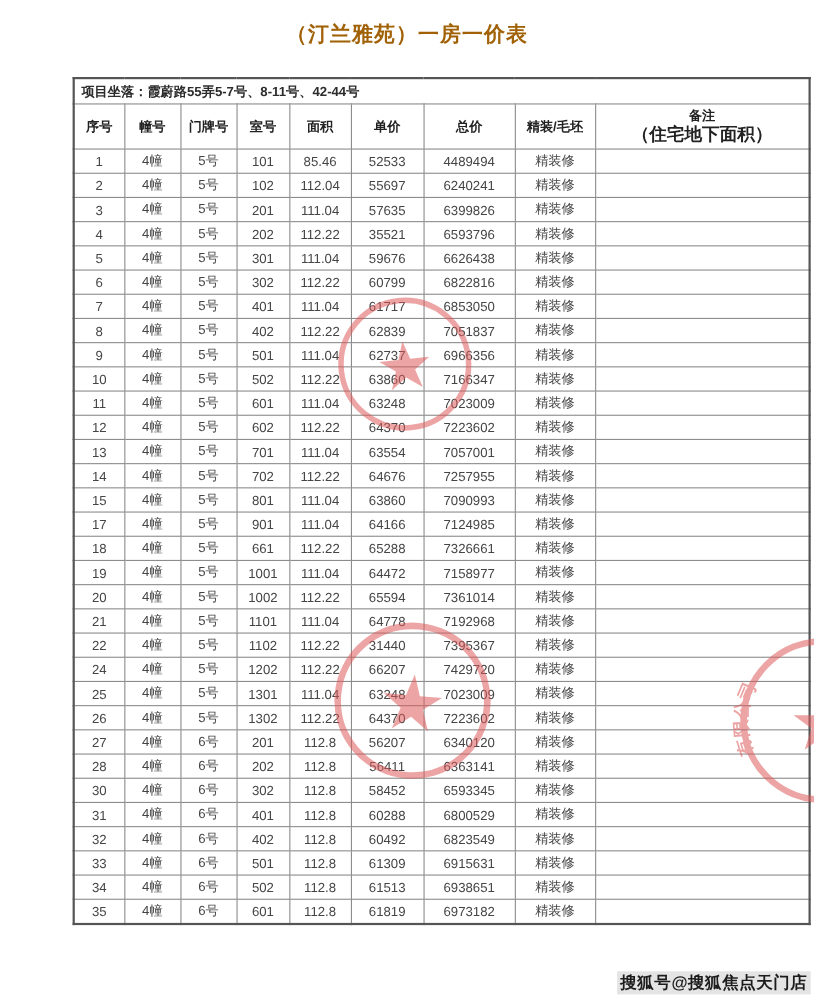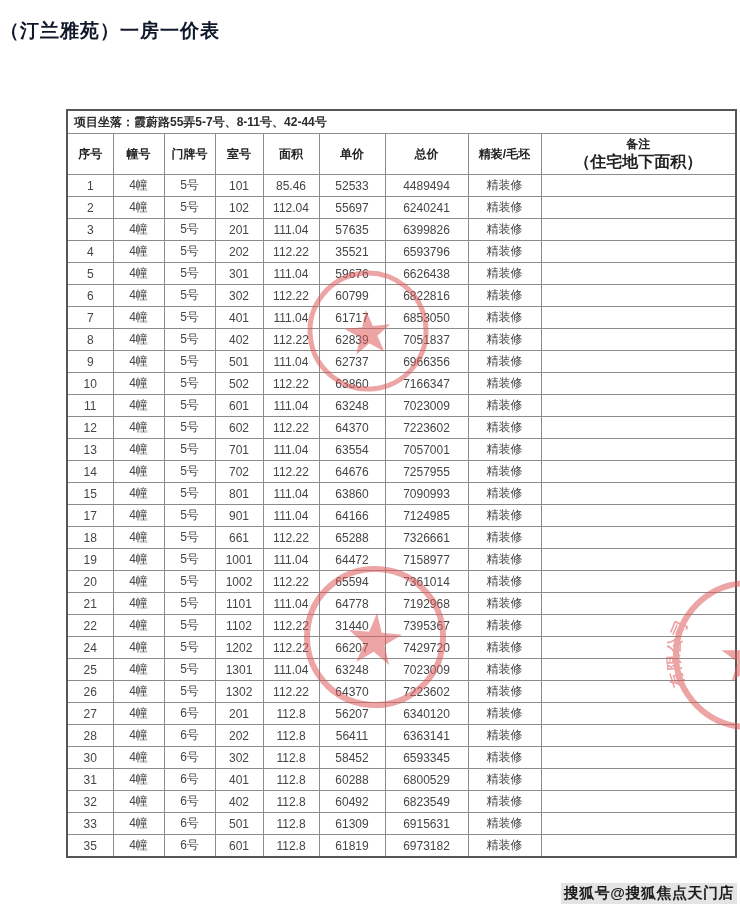--- a/index.html
+++ b/index.html
@@ -7,33 +7,32 @@
     width:740px;height:908px;
     background:#ffffff;
     font-family:"Liberation Sans", sans-serif;
     color:#3f3f3f;
     position:relative;
     overflow:hidden;
   }
   .page{position:absolute;inset:0;}
   .title{
     position:absolute;top:18px;left:0;width:740px;
-    text-align:left;
+    text-align:center;
     font-family:"Liberation Serif", serif;
-    font-size:19px;font-weight:700;color:#0f172a;
+    font-size:19px;font-weight:700;color:#a16207;
     letter-spacing:1px;margin:0;
   }
   table.price-table{
     position:absolute;left:66px;top:70px;
     width:671px;
     border-collapse:collapse;
     table-layout:fixed;
     font-size:12px;
     background:#fff;
-    margin-top:39px;
   }
   table.price-table td{
     border:1px solid #8c8c8c;
     text-align:center;
     vertical-align:middle;
     padding:0 2px;
     height:21px;
     color:#454545;
     overflow:hidden;
     white-space:nowrap;
@@ -429,20 +428,31 @@
           <td>4幢</td>
           <td>6号</td>
           <td>501</td>
           <td>112.8</td>
           <td>61309</td>
           <td>6915631</td>
           <td>精装修</td>
           <td></td>
         </tr>
         <tr class="data-row">
+          <td>34</td>
+          <td>4幢</td>
+          <td>6号</td>
+          <td>502</td>
+          <td>112.8</td>
+          <td>61513</td>
+          <td>6938651</td>
+          <td>精装修</td>
+          <td></td>
+        </tr>
+        <tr class="data-row">
           <td>35</td>
           <td>4幢</td>
           <td>6号</td>
           <td>601</td>
           <td>112.8</td>
           <td>61819</td>
           <td>6973182</td>
           <td>精装修</td>
           <td></td>
         </tr>

